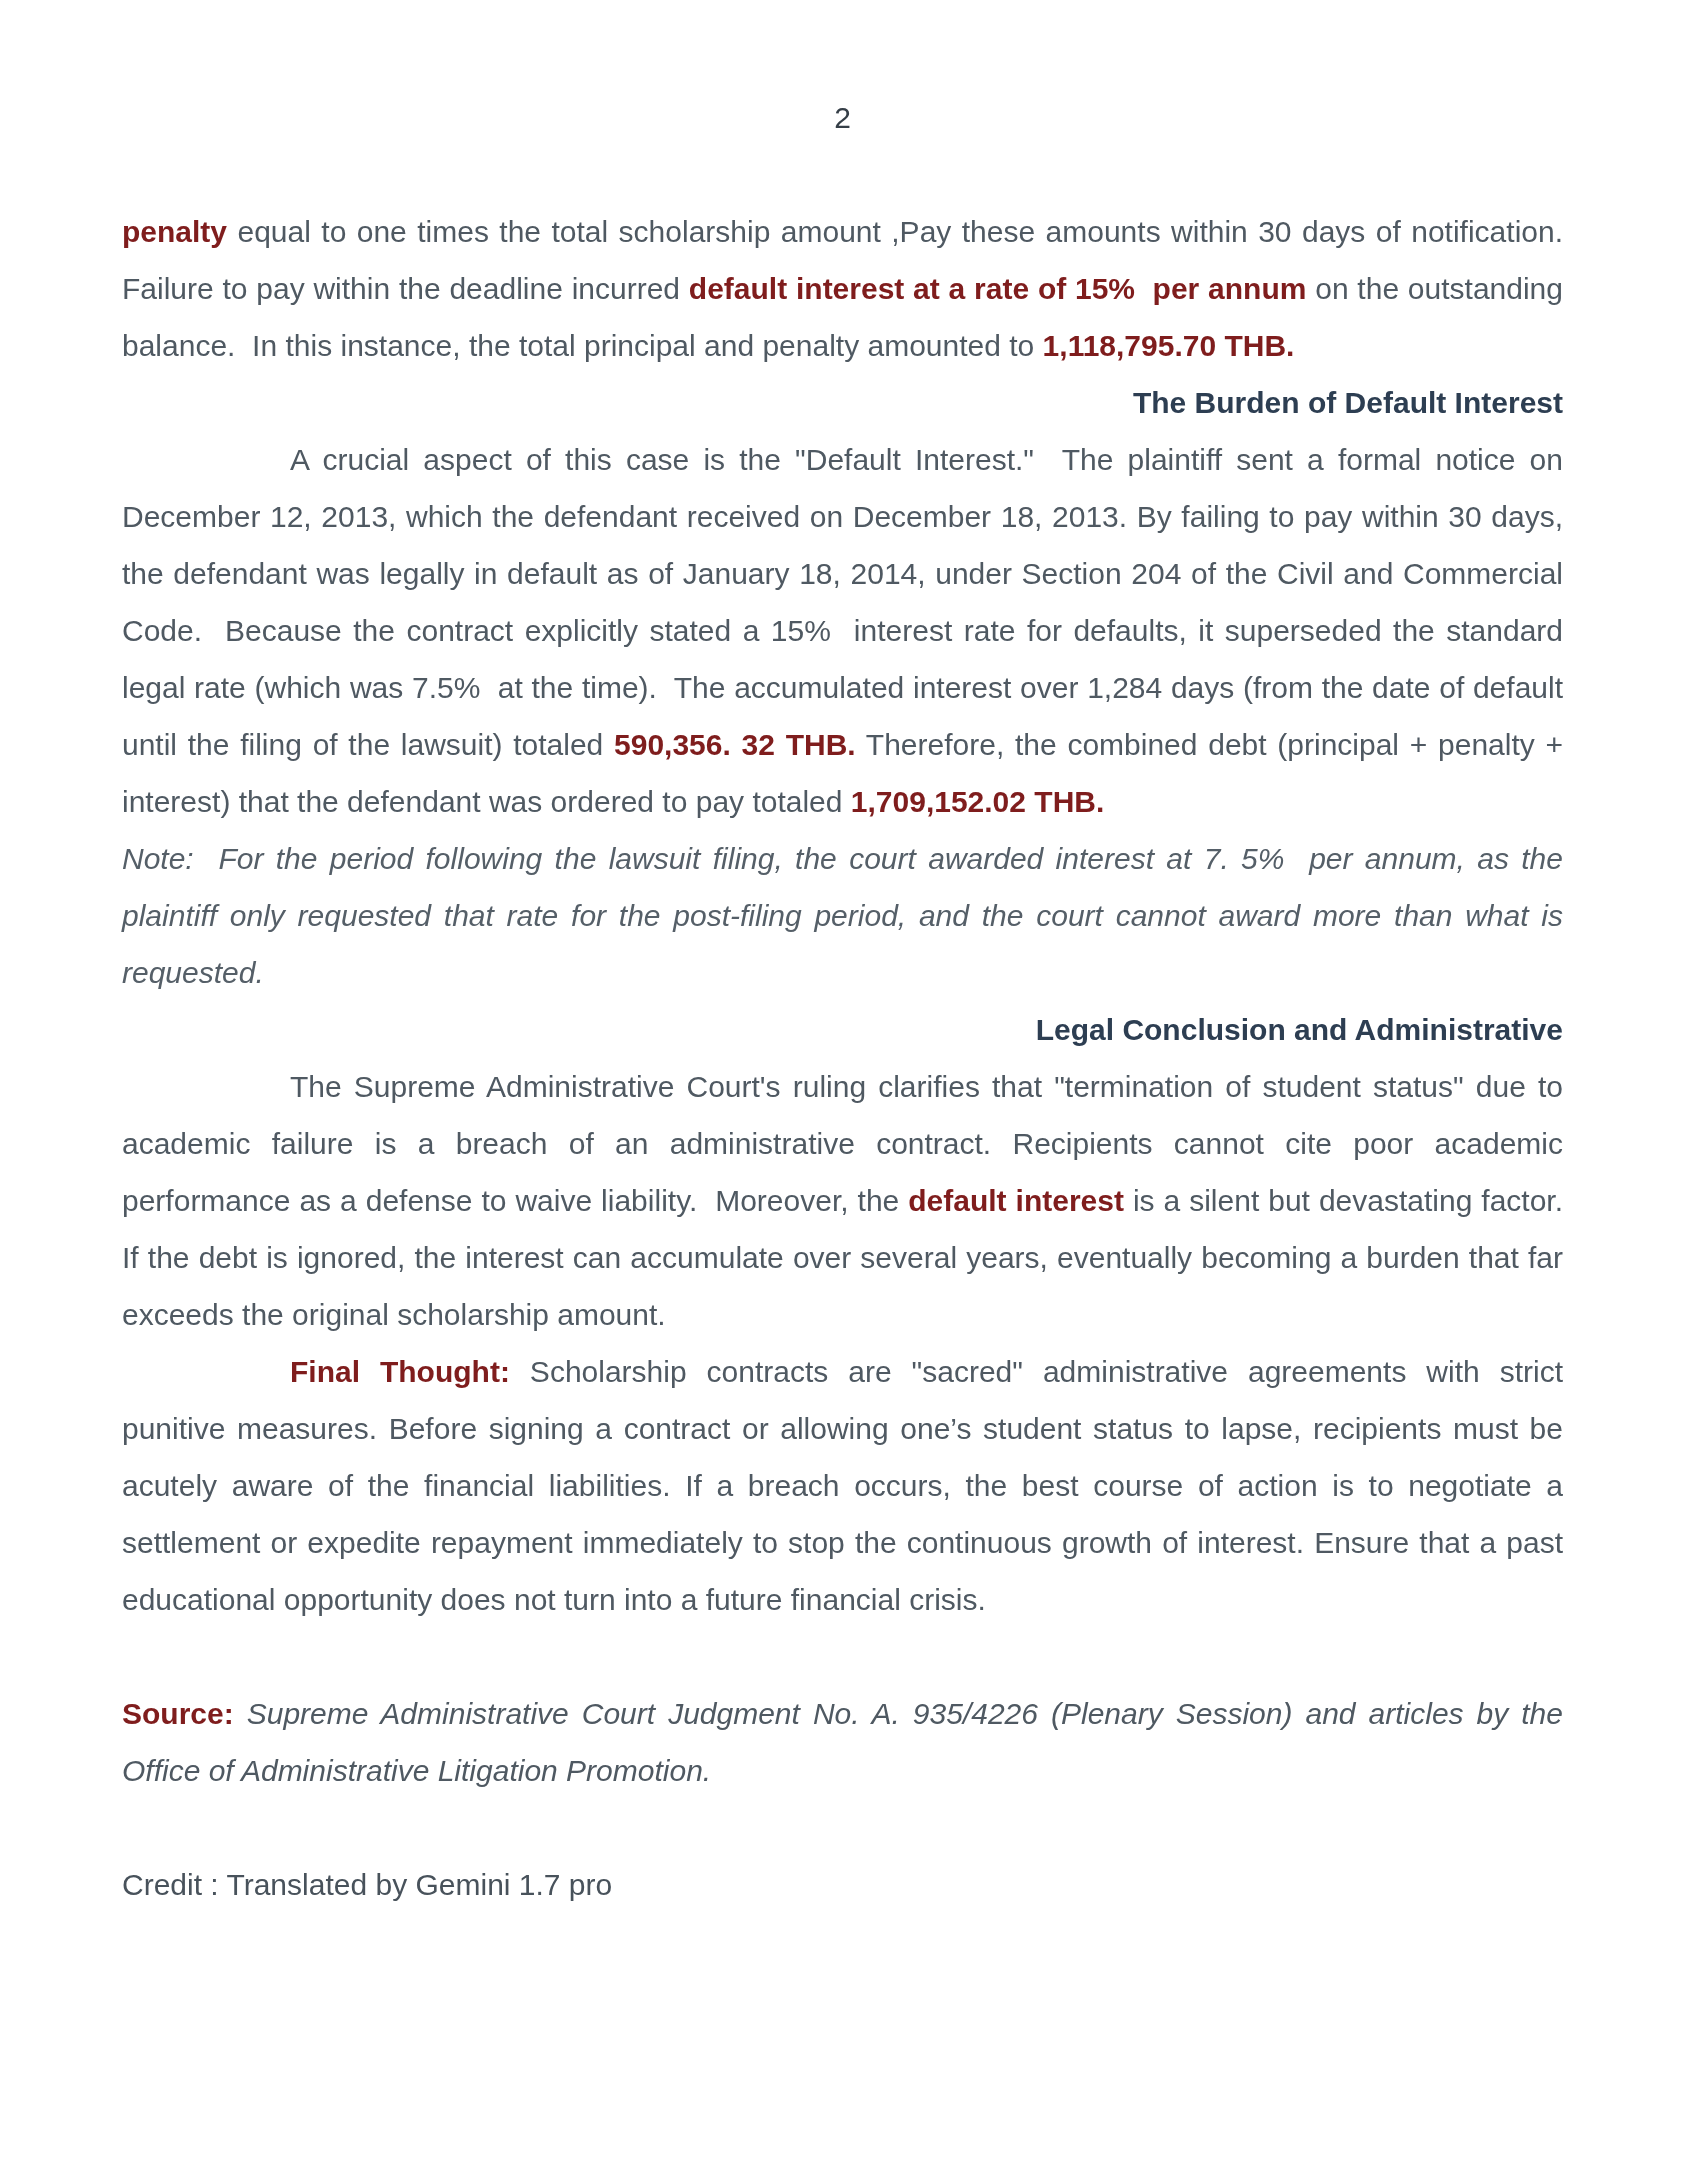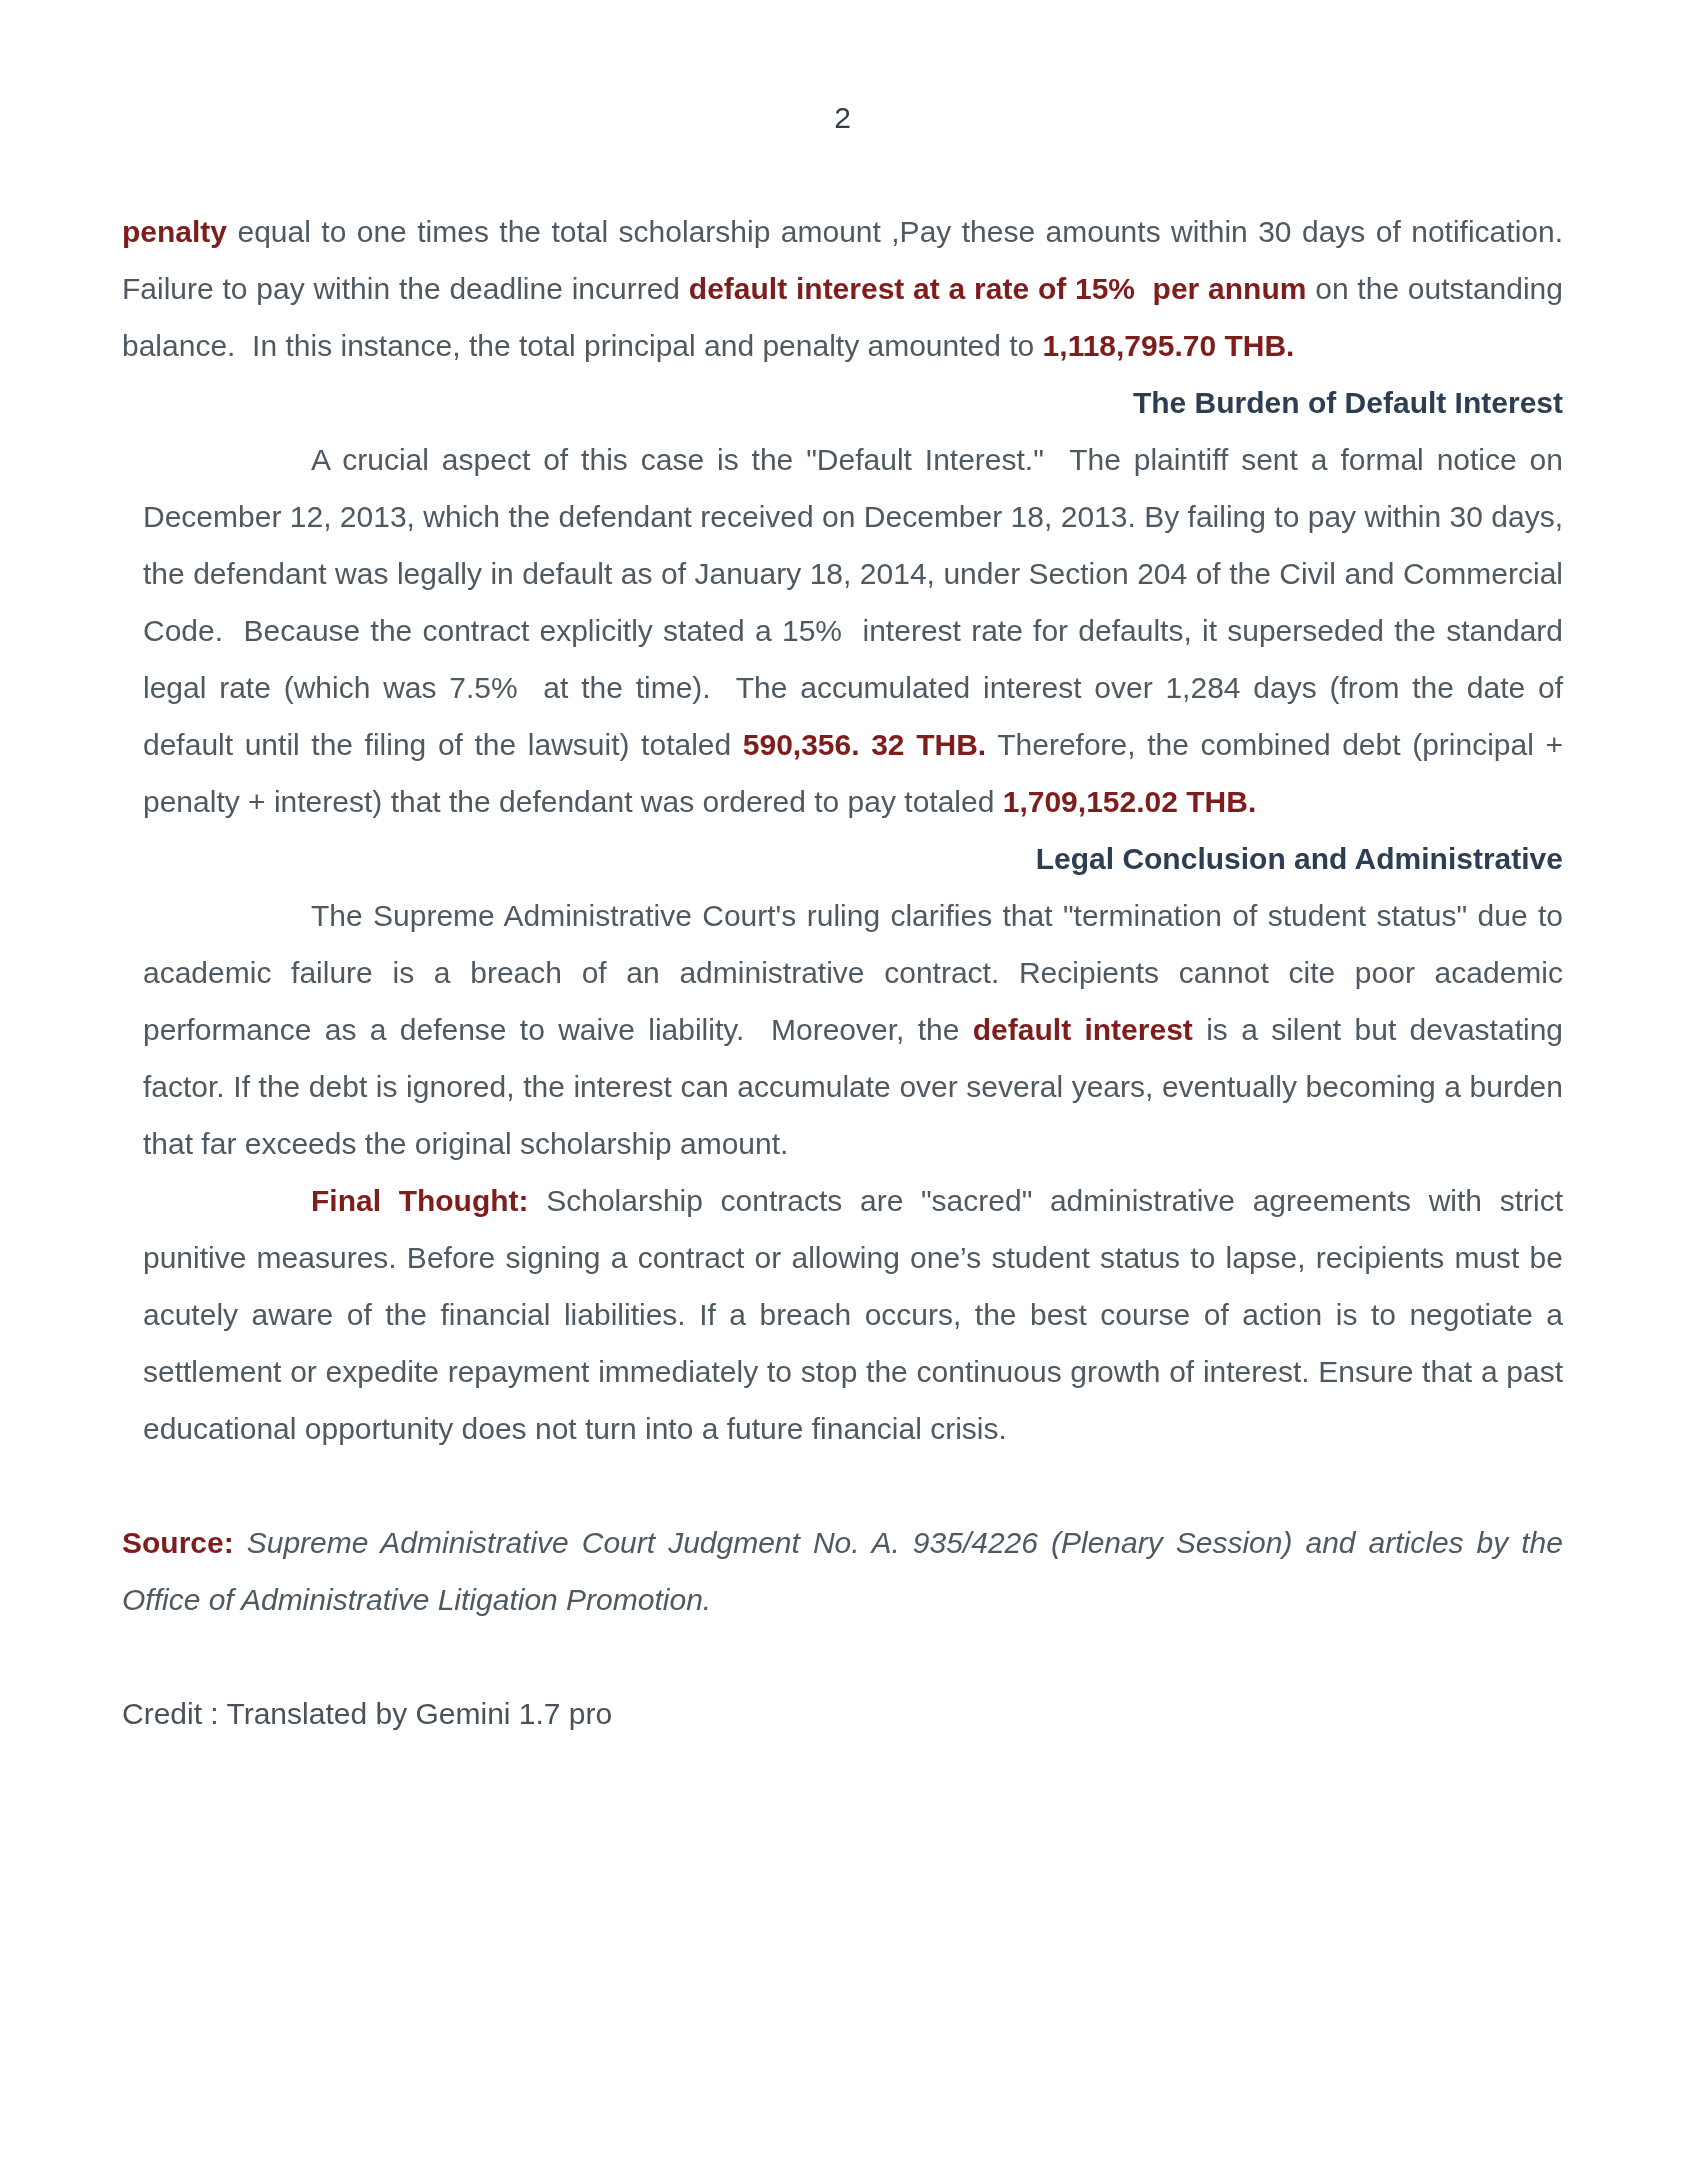--- a/index.html
+++ b/index.html
@@ -27,21 +27,20 @@
     margin: 0 0 68px 0;
     line-height: 34px;
   }
   .para {
     margin: 0;
     text-align: justify;
     white-space: pre-wrap;
   }
   .para.indent {
     text-indent: 168px;
-    margin-left: 21px;
   }
   .heading {
     margin: 0 0 0 168px;
     font-weight: 700;
     color: #2d3e52;
     text-align: right;
   }
   .note {
     font-style: italic;
     color: #555f68;
@@ -63,20 +62,21 @@
 <div class="page">
 
   <p class="page-number">2</p>
 
   <p class="para"><span class="b">penalty</span><span> equal to one times the total scholarship amount ,Pay these amounts within 30 days of notification.  Failure to pay within the deadline incurred </span><span class="b">default interest at a rate of 15%  per annum</span><span> on the outstanding balance.  In this instance, the total principal and penalty amounted to </span><span class="b">1,118,795.70 THB.</span></p>
 
   <p class="heading">The Burden of Default Interest</p>
 
   <p class="para indent"><span>A crucial aspect of this case is the "Default Interest."  The plaintiff sent a formal notice on December 12, 2013, which the defendant received on December 18, 2013. By failing to pay within 30 days, the defendant was legally in default as of January 18, 2014, under Section 204 of the Civil and Commercial Code.  Because the contract explicitly stated a 15%  interest rate for defaults, it superseded the standard legal rate (which was 7.5%  at the time).  The accumulated interest over 1,284 days (from the date of default until the filing of the lawsuit) totaled </span><span class="b">590,356. 32 THB.</span><span> Therefore, the combined debt (principal + penalty + interest) that the defendant was ordered to pay totaled </span><span class="b">1,709,152.02 THB.</span></p>
 
+  <p class="para note"><span class="i">Note:  For the period following the lawsuit filing, the court awarded interest at 7. 5%  per annum, as the plaintiff only requested that rate for the post-filing period, and the court cannot award more than what is requested.</span></p>
 
   <p class="heading">Legal Conclusion and Administrative</p>
 
   <p class="para indent"><span>The Supreme Administrative Court's ruling clarifies that "termination of student status" due to academic failure is a breach of an administrative contract. Recipients cannot cite poor academic performance as a defense to waive liability.  Moreover, the </span><span class="b">default interest</span><span> is a silent but devastating factor. If the debt is ignored, the interest can accumulate over several years, eventually becoming a burden that far exceeds the original scholarship amount.</span></p>
 
   <p class="para indent"><span class="b">Final Thought:</span><span> Scholarship contracts are "sacred" administrative agreements with strict punitive measures. Before signing a contract or allowing one’s student status to lapse, recipients must be acutely aware of the financial liabilities. If a breach occurs, the best course of action is to negotiate a settlement or expedite repayment immediately to stop the continuous growth of interest. Ensure that a past educational opportunity does not turn into a future financial crisis.</span></p>
 
   <p class="para source-block"><span class="b">Source:</span><span class="i"> Supreme Administrative Court Judgment No. A. 935/4226 (Plenary Session) and articles by the Office of Administrative Litigation Promotion.</span></p>
 
   <p class="para credit-block"><span>Credit : Translated by Gemini 1.7 pro</span></p>

